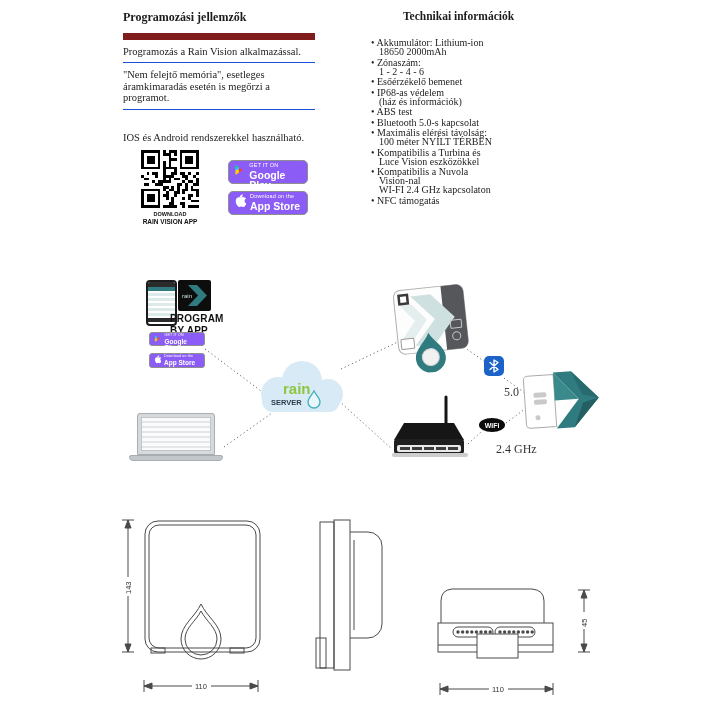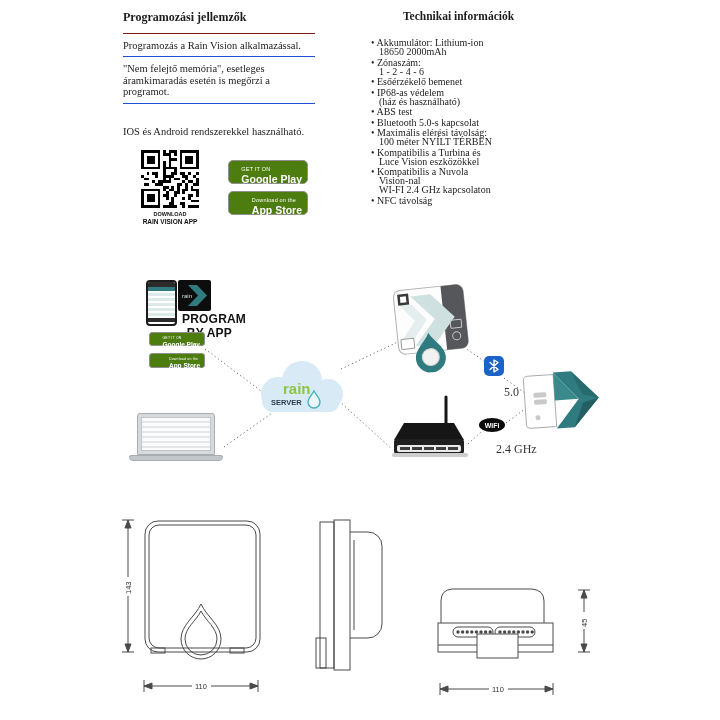--- a/index.html
+++ b/index.html
@@ -2,49 +2,49 @@
 <html><head>
 <meta charset="utf-8">
 <style>
   html,body{margin:0;padding:0;background:#fff;}
   .page{position:relative;width:720px;height:720px;background:#fff;overflow:hidden;
         font-family:"Liberation Serif",serif;color:#1c1c1c;}
   .abs{position:absolute;}
 
   
   .left-col{left:123px;top:12px;width:192px;font-size:10.5px;line-height:11.5px;}
-  .left-title{font-weight:bold;font-size:12px;padding-bottom:9px;border-bottom:1px solid #7f1d1d;}
+  .left-title{font-weight:bold;font-size:12px;padding-bottom:9px;border-bottom:7px solid #7f1d1d;}
   .left-row{padding:6px 0 5px 0;border-bottom:1px solid #1d4ed8;}
   .left-row.last{border-bottom:none;margin-top:16px;}
   .right-col{left:355px;top:10px;width:162px;}
   .right-title{font-weight:bold;font-size:11.5px;margin-bottom:9px;margin-left:48px;}
   .bullets{list-style:none;margin:16px;padding:0;font-size:10px;line-height:9px;}
   .bullets li{white-space:pre-line;padding-left:8px;text-indent:-8px;margin-bottom:1.5px;}
   .bullets li::before{content:"• ";}
 
   
-  .store-badge{display:flex;align-items:flex-end;background:#4d7c0f;color:#fff;
+  .store-badge{display:flex;align-items:flex-start;background:#8b5cf6;color:#fff;
     border:1px solid #8f8f8f;border-radius:5px;box-sizing:border-box;
-    font-family:"Liberation Sans",sans-serif;padding:2px 5px;gap:4px;flex-direction:column;}
+    font-family:"Liberation Sans",sans-serif;padding:2px 5px;gap:4px;}
   .badge-txt{display:flex;flex-direction:column;justify-content:center;line-height:1;}
   .badge-top{font-size:5.5px;letter-spacing:.2px;}
   .badge-name{font-size:10.5px;font-weight:bold;margin-top:1px;}
   .store-badge.small{border-radius:3px;padding:1px 4px;gap:3px;}
   .small .badge-top{font-size:3.5px;}
   .small .badge-name{font-size:6.5px;}
 
   .qr-caption{font-family:"Liberation Sans",sans-serif;font-weight:bold;color:#111;
     text-align:center;line-height:1.25;}
   .qr-caption .l1{font-size:5.5px;}
   .qr-caption .l2{font-size:6.5px;}
 
   
   .lbl{font-size:12px;color:#333;}
-  .program-by-app{font-family:"Liberation Sans",sans-serif;font-weight:bold;font-size:12px;
-    line-height:1.15;color:#111;text-align:right;letter-spacing:.2px;margin-left:12px;}
+  .program-by-app{font-family:"Liberation Sans",sans-serif;font-weight:bold;font-size:10px;
+    line-height:1.15;color:#111;text-align:left;letter-spacing:.2px;}
   .phone{left:146px;top:280px;width:31px;height:46px;border:2px solid #1b1b1b;border-radius:4px;
     background:#fff;box-sizing:border-box;overflow:hidden;}
   .phone .bar1{height:5px;background:#2b2b2b;}
   .phone .bar2{height:4px;background:#2f7b80;}
   .phone .rows{height:26px;background:repeating-linear-gradient(#fff 0 2px,#dcebea 2px 5px);}
   .phone .foot{height:4px;background:#2b2b2b;margin-top:1px;}
   .app-logo{left:178px;top:280px;width:33px;height:31px;background:#0d0d0d;border-radius:2px;}
   .bt-icon{left:484px;top:356px;width:20px;height:20px;background:#1b63c9;border-radius:5px;
     display:flex;align-items:center;justify-content:center;}
   .wifi-badge{left:479px;top:418px;width:26px;height:14px;background:#0b0b0b;border-radius:50%;
@@ -72,31 +72,31 @@
 
   <div class="abs right-col">
     <div class="right-title">Technikai információk</div>
     <ul class="bullets">
       <li>Akkumulátor: Lithium-ion
 18650 2000mAh</li>
       <li>Zónaszám:
 1 - 2 - 4 - 6</li>
       <li>Esőérzékelő bemenet</li>
       <li>IP68-as védelem
-(ház és használható)</li>
+(ház és információk)</li>
       <li>ABS test</li>
       <li>Bluetooth 5.0-s kapcsolat</li>
       <li>Maximális elérési távolság:
 100 méter  NYÍLT TÉRBEN</li>
       <li>Kompatibilis a Turbina és
 Luce Vision eszközökkel</li>
       <li>Kompatibilis a  Nuvola
 Vision-nal
 WI-FI 2.4 GHz kapcsolaton</li>
-      <li>NFC távolság</li>
+      <li>NFC támogatás</li>
     </ul>
   </div>
 
   <svg class="abs" style="left:141px;top:150px;" width="58" height="58" viewBox="0 0 21 21" shape-rendering="crispEdges" id="qr-svg">
       <rect x="0" y="0" width="21" height="21" fill="#fff"></rect>
       <g fill="#000">
         <rect x="8" y="0" width="1" height="1"></rect>
         <rect x="10" y="0" width="1" height="1"></rect>
         <rect x="11" y="0" width="1" height="1"></rect>
         <rect x="12" y="0" width="1" height="1"></rect>

